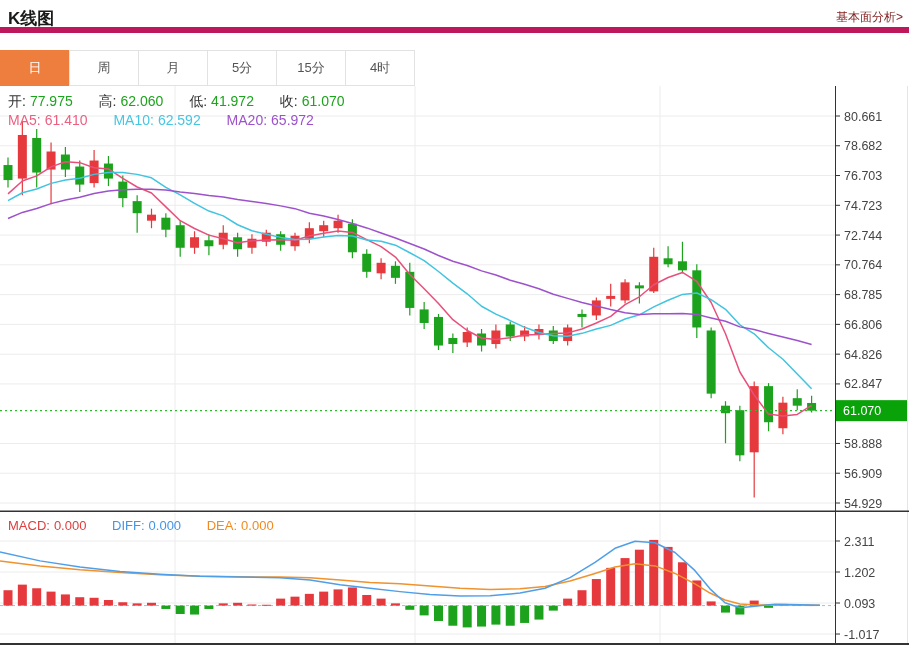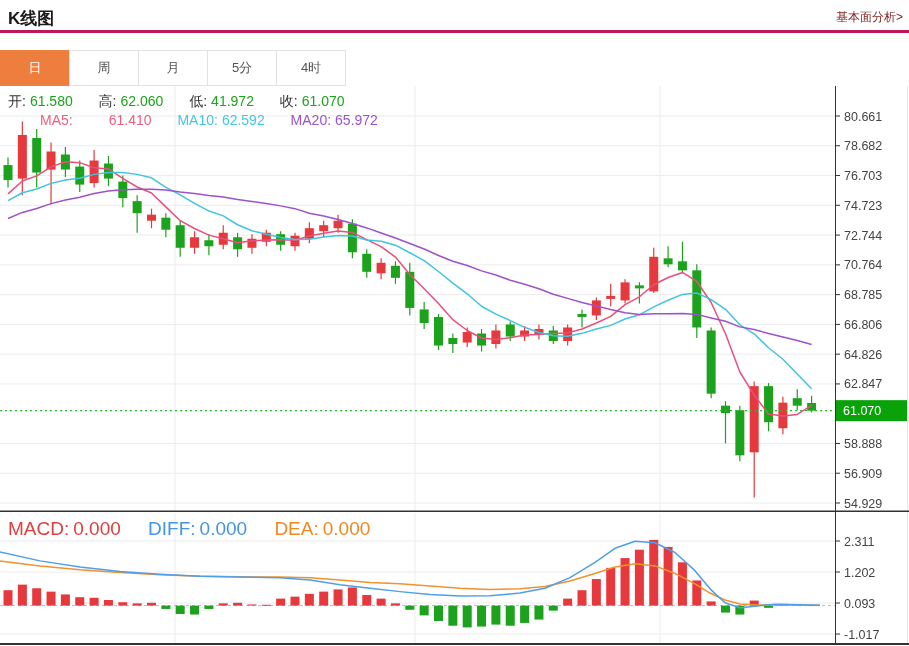--- a/index.html
+++ b/index.html
@@ -1,34 +1,34 @@
 <!DOCTYPE html>
 <html><head>
 <meta charset="utf-8">
 <style>
   * { margin:0; padding:0; box-sizing:border-box; }
   body { background:#fff; font-family:"Liberation Sans","DejaVu Sans",sans-serif; }
   #app { position:relative; width:909px; height:646px; background:#fff; overflow:hidden; }
 
-  .header { position:absolute; left:0; top:0; width:909px; height:33px; border-bottom:3px solid #be185d; }
+  .header { position:absolute; left:0; top:0; width:909px; height:33px; border-bottom:6px solid #be185d; }
   .title { position:absolute; left:8px; top:7px; font-size:17px; font-weight:bold; color:#1a1a1a; }
   .header-link { position:absolute; right:6px; top:9px; font-size:12px; color:#7f1d1d; text-decoration:none; cursor:pointer; }
 
   .tabbar { position:absolute; left:0; top:50px; height:36px; display:flex; }
   .tab { width:70px; height:36px; line-height:34px; text-align:center; font-size:13px; color:#555;
          background:#fff; border:1px solid #e2e2e2; margin-left:-1px; cursor:pointer; }
   .tab:first-child { margin-left:0; }
   .tab.active { background:#ee7e3e; border-color:#ee7e3e; color:#fff; }
 
   .overlay-row { position:absolute; left:8px; white-space:nowrap; font-size:14px; }
   .overlay-row span { margin-right:4px; }
   .sp { display:inline-block; width:14px; }
   .lbl { color:#333; }
   .val-green { color:#1ca41c; }
-  .ma5  { color:#ec5f80;margin-left:32px; }
+  .ma5  { color:#ec5f80; }
   .ma10 { color:#45c6e2; }
   .ma20 { color:#9d52cc; }
   .macd-red { color:#e23c3c; }
   .diff-blue { color:#4494e6; }
   .dea-orange { color:#f08a20; }
 
   svg { position:absolute; left:0; top:0; }
   svg text { font-family:"Liberation Sans","DejaVu Sans",sans-serif; }
 </style>
 </head>
@@ -39,20 +39,21 @@
   <div class="header">
     <div class="title">K线图</div>
     <a class="header-link">基本面分析&gt;</a>
   </div>
 
   <div class="tabbar" id="tabbar">
       <div class="tab active">日</div>
       <div class="tab">周</div>
       <div class="tab">月</div>
       <div class="tab">5分</div>
+      <div class="tab">15分</div>
       <div class="tab">4时</div>
     </div>
 
   <svg id="chart" width="909" height="646">
       <g>
         <line x1="0" y1="116" x2="835" y2="116" stroke="#ececec" stroke-width="1"></line>
         <line x1="0" y1="145.76415999999998" x2="835" y2="145.76415999999998" stroke="#ececec" stroke-width="1"></line>
         <line x1="0" y1="175.52831999999998" x2="835" y2="175.52831999999998" stroke="#ececec" stroke-width="1"></line>
         <line x1="0" y1="205.30752" x2="835" y2="205.30752" stroke="#ececec" stroke-width="1"></line>
         <line x1="0" y1="235.07168000000001" x2="835" y2="235.07168000000001" stroke="#ececec" stroke-width="1"></line>
@@ -305,31 +306,31 @@
       </g>
       <g>
         <line x1="835.5" y1="86" x2="835.5" y2="644" stroke="#333333" stroke-width="1"></line>
         <line x1="907.5" y1="86" x2="907.5" y2="644" stroke="#e5e5e5"></line>
         <line x1="0" y1="511.25" x2="909" y2="511.25" stroke="#333333" stroke-width="1.5"></line>
         <line x1="0" y1="644" x2="909" y2="644" stroke="#333333" stroke-width="2"></line>
       </g>
     </svg>
 
   <div class="overlay-row" style="top:93px;">
-    <span class="lbl">开:</span><span class="val-green">61.580</span><span class="sp"></span>
+    <span class="lbl">开:</span><span class="val-green">77.975</span><span class="sp"></span>
     <span class="lbl">高:</span><span class="val-green">62.060</span><span class="sp"></span>
     <span class="lbl">低:</span><span class="val-green">41.972</span><span class="sp"></span>
     <span class="lbl">收:</span><span class="val-green">61.070</span>
   </div>
 
   <div class="overlay-row" style="top:112px;">
     <span class="ma5">MA5:</span><span class="ma5">61.410</span><span class="sp"></span>
     <span class="ma10">MA10:</span><span class="ma10">62.592</span><span class="sp"></span>
     <span class="ma20">MA20:</span><span class="ma20">65.972</span>
   </div>
 
-  <div class="overlay-row" style="top:518px; font-size:19px;">
+  <div class="overlay-row" style="top:518px; font-size:13px;">
     <span class="macd-red">MACD:</span><span class="macd-red">0.000</span><span class="sp"></span>
     <span class="diff-blue">DIFF:</span><span class="diff-blue">0.000</span><span class="sp"></span>
     <span class="dea-orange">DEA:</span><span class="dea-orange">0.000</span>
   </div>
 
 </div>
 
 </body></html>

